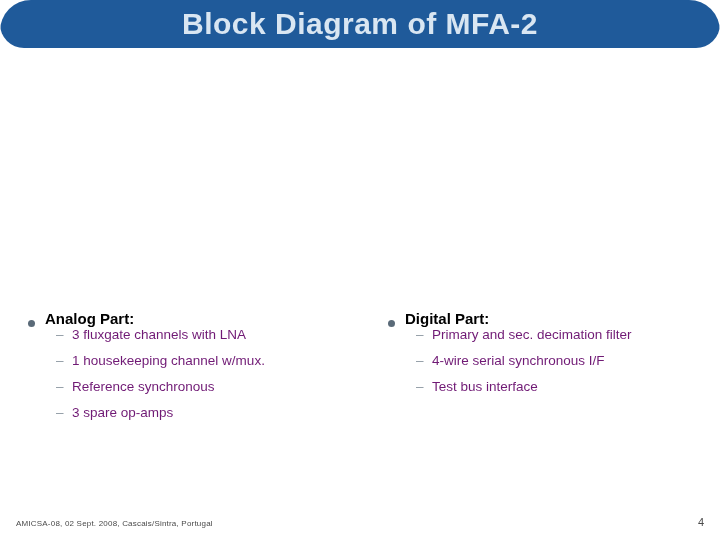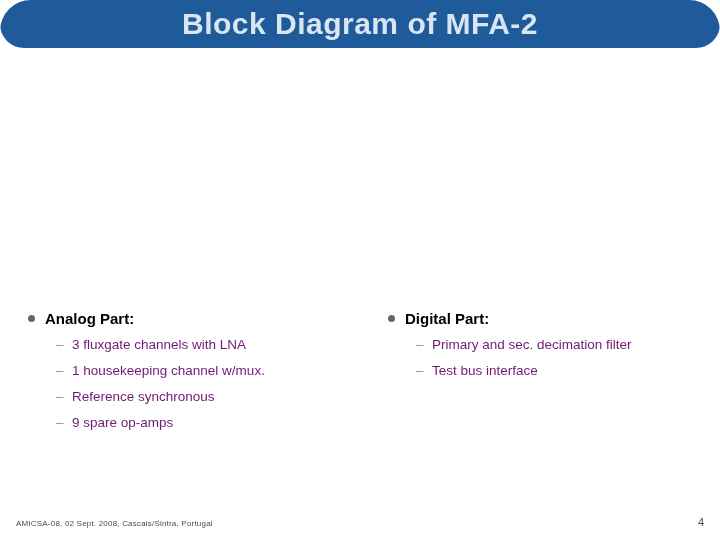--- a/index.html
+++ b/index.html
@@ -2,21 +2,21 @@
 <html><head>
 <meta charset="utf-8">
 <style>
   * { margin: 0; padding: 0; box-sizing: border-box; border-radius: 31px; }
   html, body { width: 720px; height: 540px; font-family: Verdana, Geneva, sans-serif; background: #ffffff; overflow: hidden; }
   .slide { width: 720px; height: 540px; position: relative; background: #ffffff; }
   .title-bar { width: 100%; height: 48px; background: #1f5a9a; display: flex; align-items: center; justify-content: center; }
   .title-text { color: #d9e6f2; font-size: 30px; font-weight: bold; font-family: "Trebuchet MS", Arial, sans-serif; letter-spacing: 0.5px; }
   .content { position: absolute; top: 310px; left: 0; width: 100%; display: flex; }
   .column { width: 50%; padding-left: 28px; padding-right: 10px; }
-  .section-header { display: flex; align-items: center; margin-bottom: 10px; }
+  .section-header { display: flex; align-items: flex-end; }
   .square-bullet { width: 7px; height: 7px; background: #5a6a78; margin-right: 10px; flex-shrink: 0; }
   .section-title { font-size: 15px; font-weight: bold; color: #000000; }
   .sub-list { list-style: none; padding-left: 28px; }
   .sub-list li { font-size: 13.5px; color: #701a75; margin-bottom: 9px; position: relative; padding-left: 16px; line-height: 1.25; }
   .sub-list li::before { content: "–"; position: absolute; left: 0; top: 0; color: #8a95a0; }
   .footer { position: absolute; bottom: 12px; left: 16px; right: 16px; display: flex; justify-content: space-between; align-items: baseline; }
   .footer-left { font-size: 8px; color: #4a4a4a; letter-spacing: 0.2px; }
   .footer-right { font-size: 11px; color: #4a4a4a; }
 </style>
 </head>
@@ -32,31 +32,32 @@
 
     <div class="column">
       <div class="section-header">
         <span class="square-bullet"></span>
         <span class="section-title">Analog Part:</span>
       </div>
       <ul class="sub-list">
         <li>3 fluxgate channels with LNA</li>
         <li>1 housekeeping channel w/mux.</li>
         <li>Reference synchronous</li>
-        <li>9 spare op-amps</li>
+        <li>3 spare op-amps</li>
       </ul>
     </div>
 
     <div class="column">
       <div class="section-header">
         <span class="square-bullet"></span>
         <span class="section-title">Digital Part:</span>
       </div>
       <ul class="sub-list">
         <li>Primary and sec. decimation filter</li>
+        <li>4-wire serial synchronous I/F</li>
         <li>Test bus interface</li>
       </ul>
     </div>
 
   </div>
 
   <div class="footer">
     <span class="footer-left">AMICSA-08, 02 Sept. 2008, Cascais/Sintra, Portugal</span>
     <span class="footer-right">4</span>
   </div>

